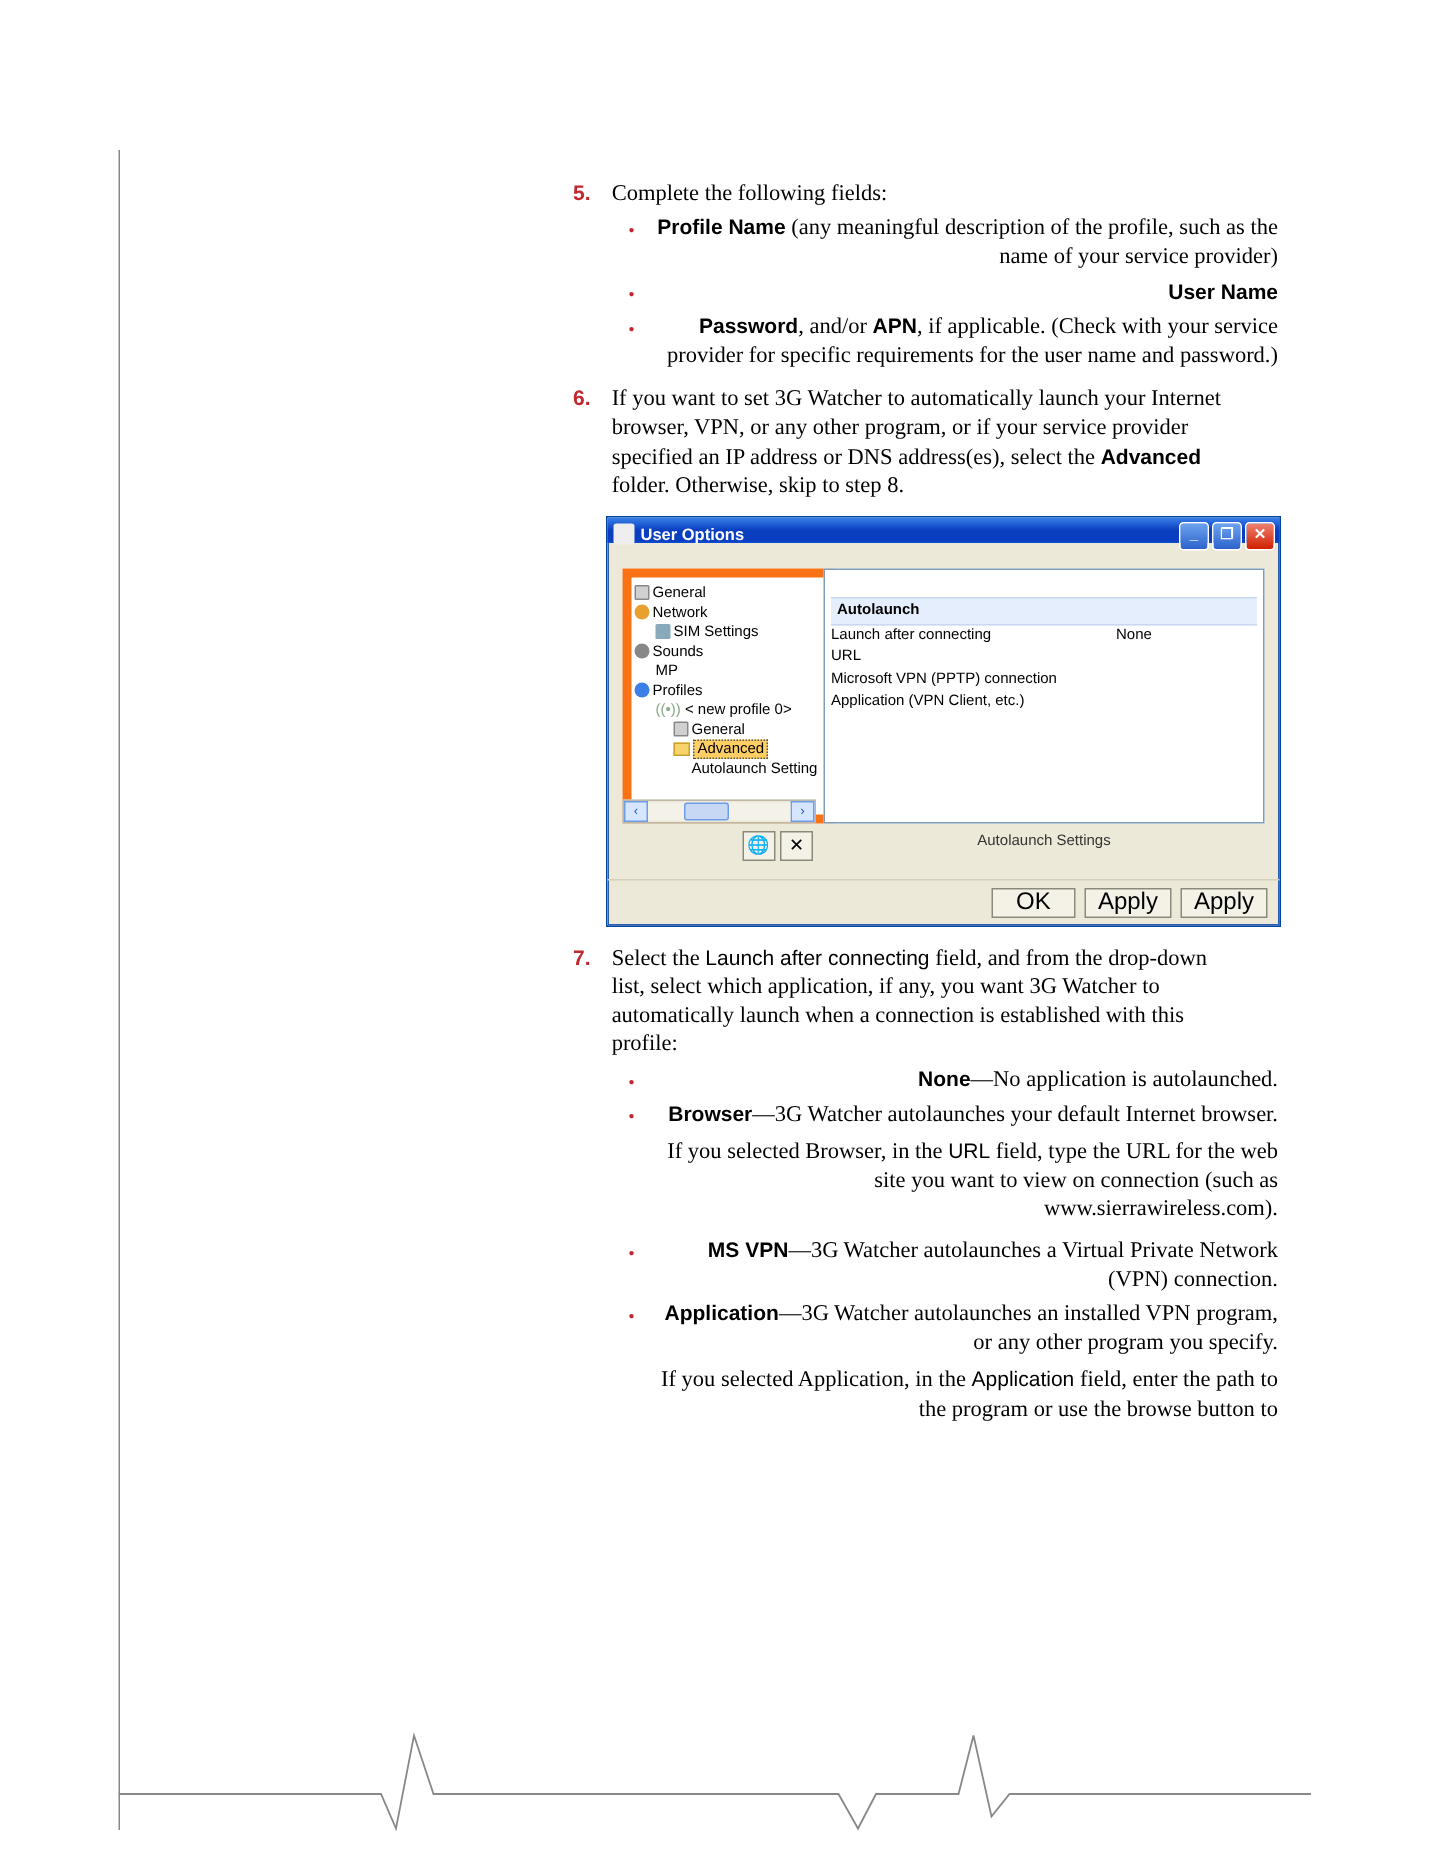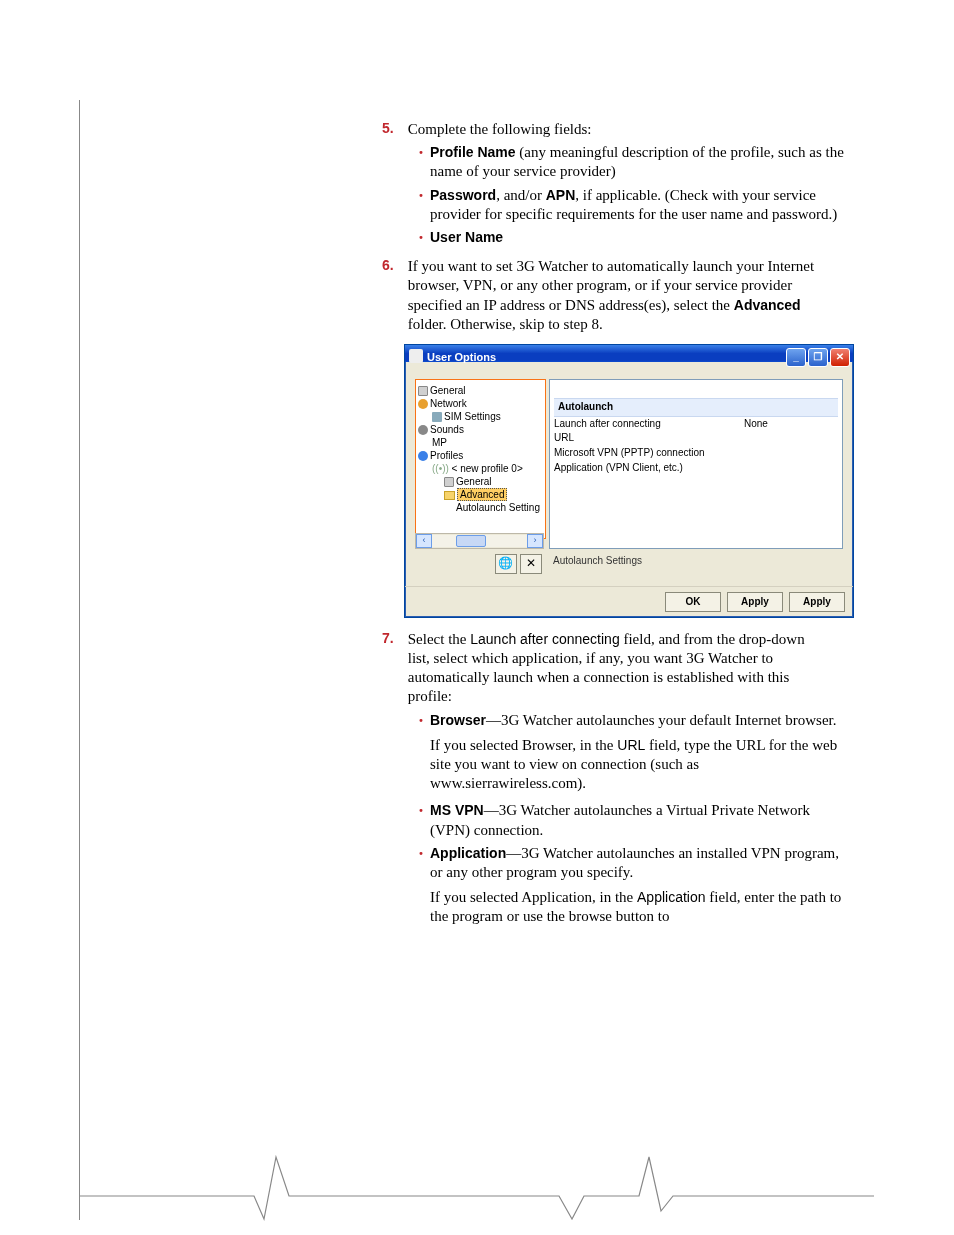--- a/index.html
+++ b/index.html
@@ -45,20 +45,21 @@
   }
   .step-body {
     display: inline-block;
     width: 418px;
     vertical-align: top;
   }
   .sub-list {
     list-style: none;
     padding: 0;
     margin: 4px 0 10px 14px;
+    text-align: right;
   }
   .sub-list > li {
     position: relative;
     padding-left: 12px;
     margin-bottom: 4px;
   }
   .sub-list > li::before {
     content: "·";
     color: #c1272d;
     position: absolute;
@@ -105,21 +106,21 @@
 
   .dlg-body {
     position: absolute;
     left: 4px; right: 4px; top: 28px; bottom: 32px;
     background: #ece9d8;
   }
   .tree-pane {
     position: absolute;
     left: 6px; top: 6px; width: 125px; height: 150px;
     background: #fff;
-    border: 1px solid #f97316;
+    border: 6px solid #f97316;
     padding: 4px 2px;
     font-size: 10px;
     line-height: 13px;
     color: #000;
     overflow: hidden;
   }
   .tree-line { white-space: nowrap; }
   .tree-icon { display: inline-block; width: 10px; height: 10px; margin-right: 2px; vertical-align: middle; }
   .i-general { background:#d0d0d0; border:1px solid #888; border-radius:1px; box-sizing:border-box; }
   .i-net { background:#e8a030; border-radius:50%; }
@@ -160,36 +161,35 @@
 
   .toolbar-row {
     position: absolute;
     left: 6px; right: 6px; top: 180px; height: 22px;
     display:flex; align-items:center;
   }
   .toolbar-left { width: 127px; display:flex; justify-content:flex-end; gap:3px; }
   .tl-btn { width:20px; height:18px; border:1px solid #8a8a7a; background:#f4f2e6; display:flex; align-items:center; justify-content:center; font-size:12px; }
   .desc-area {
     flex:1; margin-left:7px; height:20px;
-    font-size:10px; color:#333; padding:3px 4px 0 4px;
+    font-size:10px; color:#333; padding:3px 4px 0 4px;text-align:center;
   }
 
   .dlg-footer {
     position: absolute;
     left:0; right:0; bottom:0; height:30px;
     border-top:1px solid #d4d0c0;
     display:flex; justify-content:flex-end; align-items:center;
     gap:6px; padding-right:8px;
   }
   .dlg-btn {
     min-width: 56px; height:20px;
     border:1px solid #8a8a7a; background:#f4f2e6;
-    font-size:10px; font-family:Tahoma, Arial, sans-serif;
+    font-size:16px; font-family:Tahoma, Arial, sans-serif;
     padding:0 8px;
-    font-weight:bold;
   }
   .deco {
     position:absolute; left:79px; bottom:14px; width:795px; height:70px;
     pointer-events:none;
   }
 </style>
 </head>
 <body>
 
 <div class="page">
@@ -199,24 +199,24 @@
 
     <div class="step">
       <span class="step-num">5.</span>
       <span class="step-body">Complete the following fields:</span>
     </div>
     <ul class="sub-list">
       <li>
         <span class="bold">Profile Name</span><span> (any meaningful description of the profile, such as the name of your service provider)</span>
       </li>
       <li>
+        <span class="bold">User Name</span>
+      </li>
+      <li>
         <span class="bold">Password</span><span>, and/or </span><span class="bold">APN</span><span>, if applicable. (Check with your service provider for specific requirements for the user name and password.)</span>
-      </li>
-      <li>
-        <span class="bold">User Name</span>
       </li>
     </ul>
 
     <div class="step">
       <span class="step-num">6.</span>
       <span class="step-body">
         <span>If you want to set 3G Watcher to automatically launch your Internet browser, VPN, or any other program, or if your service provider specified an IP address or DNS address(es), select the </span><span class="bold">Advanced</span><span> folder. Otherwise, skip to step 8.</span>
       </span>
     </div>
 
@@ -290,20 +290,23 @@
     </div>
 
     <div class="step">
       <span class="step-num">7.</span>
       <span class="step-body">
         <span>Select the </span><span class="sans">Launch after connecting</span><span> field, and from the drop-down list, select which application, if any, you want 3G Watcher to automatically launch when a connection is established with this profile:</span>
       </span>
     </div>
     <ul class="sub-list">
       <li>
+        <span class="bold">None</span><span>—No application is autolaunched.</span>
+      </li>
+      <li>
         <span class="bold">Browser</span><span>—3G Watcher autolaunches your default Internet browser.</span>
         <div class="subtext" style="margin-left:0;margin-top:6px;">
           <span>If you selected Browser, in the </span><span class="sans">URL</span><span> field, type the URL for the web site you want to view on connection (such as www.sierrawireless.com).</span>
         </div>
       </li>
       <li>
         <span class="bold">MS VPN</span><span>—3G Watcher autolaunches a Virtual Private Network (VPN) connection.</span>
       </li>
       <li>
         <span class="bold">Application</span><span>—3G Watcher autolaunches an installed VPN program, or any other program you specify.</span>

